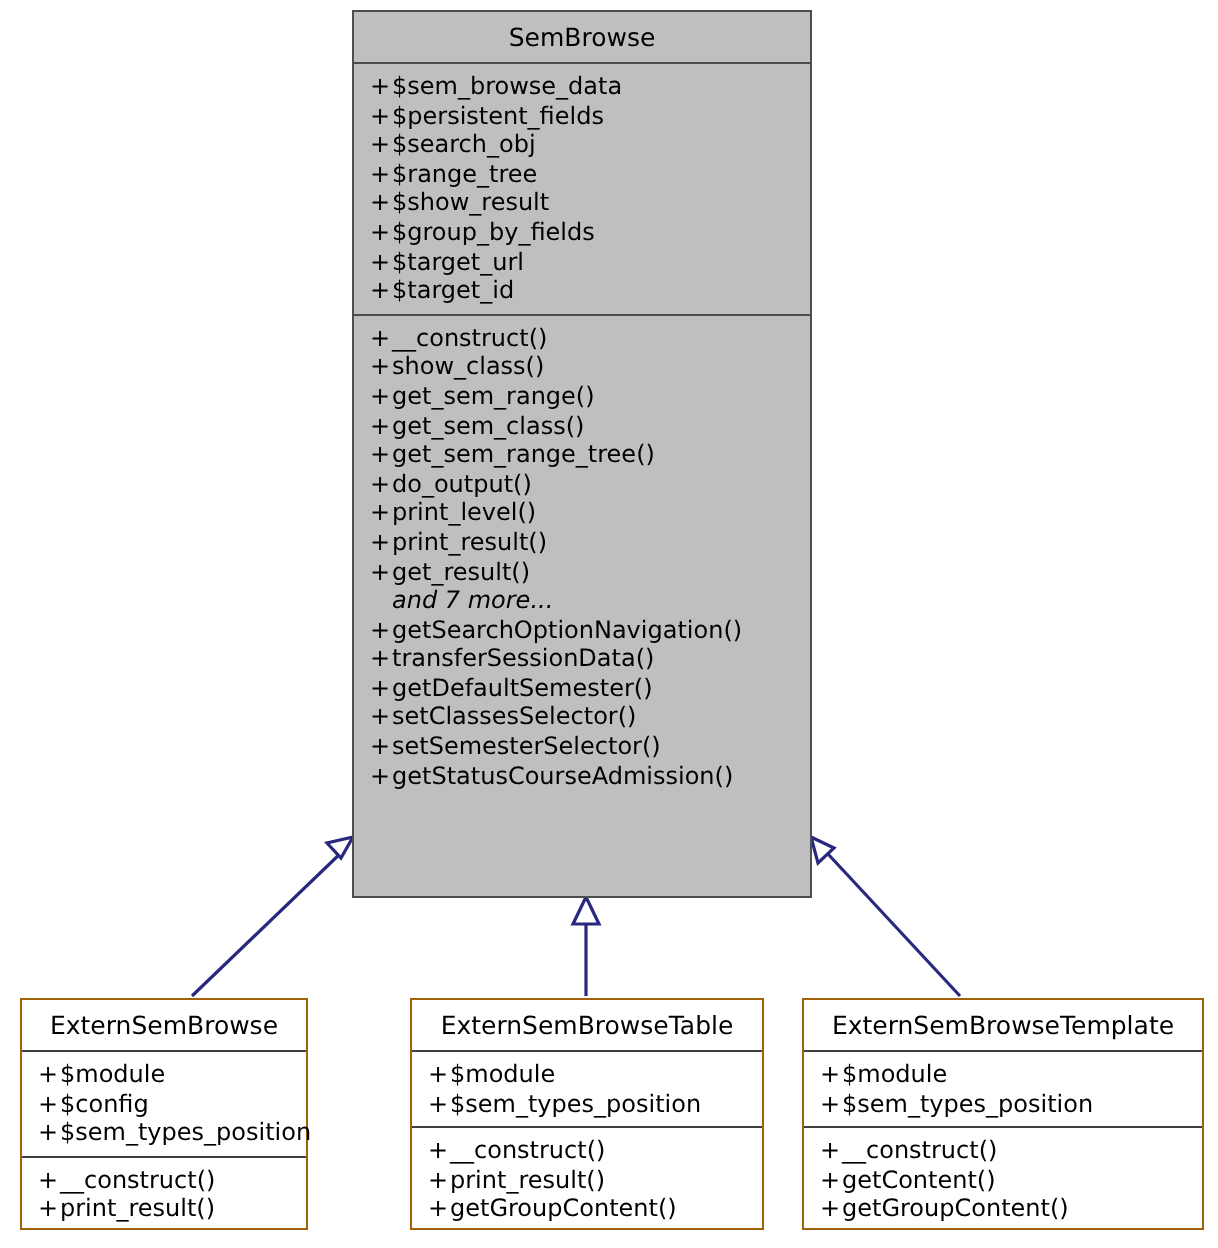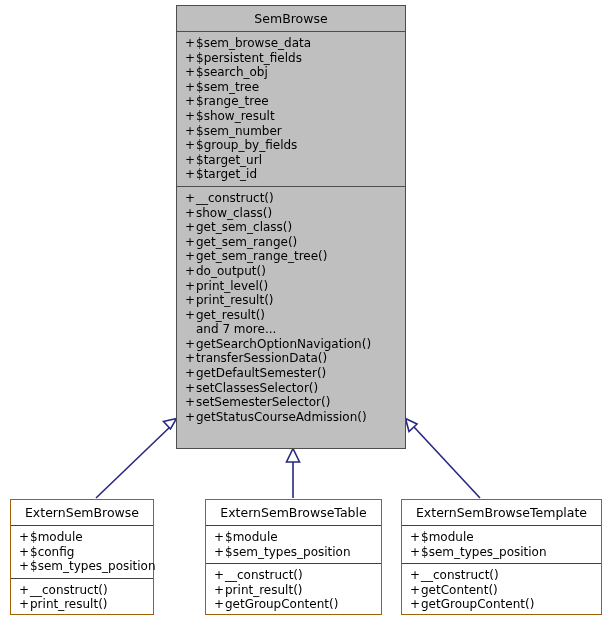--- a/index.html
+++ b/index.html
@@ -80,20 +80,21 @@
     color: #000000;
     white-space: nowrap;
     letter-spacing: 0px;
   }
   .uml-member .vis {
     display: inline-block;
     width: 11px;
   }
   .uml-member.is-note {
     padding-left: 0px;
+    font-style: italic;
   }
 
   
   #box-sembrowse {
     left: 176px;
     top: 5px;
     width: 230px;
     height: 444px;
   }
   #box-externsembrowse {
@@ -138,34 +139,32 @@
     </g>
   </svg>
 
   <div class="uml-box is-root" id="box-sembrowse">
     <div class="uml-title">SemBrowse</div>
     <div class="uml-sep"></div>
     <div class="uml-compartment attributes-compartment">
       <div class="uml-member"><span class="vis">+</span><span>$sem_browse_data</span></div>
       <div class="uml-member"><span class="vis">+</span><span>$persistent_fields</span></div>
       <div class="uml-member"><span class="vis">+</span><span>$search_obj</span></div>
-      <div class="uml-member"><span class="vis">+</span><span>$sem_tree</span></div>
       <div class="uml-member"><span class="vis">+</span><span>$range_tree</span></div>
       <div class="uml-member"><span class="vis">+</span><span>$show_result</span></div>
-      <div class="uml-member"><span class="vis">+</span><span>$sem_number</span></div>
       <div class="uml-member"><span class="vis">+</span><span>$group_by_fields</span></div>
       <div class="uml-member"><span class="vis">+</span><span>$target_url</span></div>
       <div class="uml-member"><span class="vis">+</span><span>$target_id</span></div>
     </div>
     <div class="uml-sep"></div>
     <div class="uml-compartment methods-compartment">
       <div class="uml-member"><span class="vis">+</span><span>__construct()</span></div>
       <div class="uml-member"><span class="vis">+</span><span>show_class()</span></div>
+      <div class="uml-member"><span class="vis">+</span><span>get_sem_range()</span></div>
       <div class="uml-member"><span class="vis">+</span><span>get_sem_class()</span></div>
-      <div class="uml-member"><span class="vis">+</span><span>get_sem_range()</span></div>
       <div class="uml-member"><span class="vis">+</span><span>get_sem_range_tree()</span></div>
       <div class="uml-member"><span class="vis">+</span><span>do_output()</span></div>
       <div class="uml-member"><span class="vis">+</span><span>print_level()</span></div>
       <div class="uml-member"><span class="vis">+</span><span>print_result()</span></div>
       <div class="uml-member"><span class="vis">+</span><span>get_result()</span></div>
       <div class="uml-member is-note"><span class="vis"></span><span>and 7 more...</span></div>
       <div class="uml-member"><span class="vis">+</span><span>getSearchOptionNavigation()</span></div>
       <div class="uml-member"><span class="vis">+</span><span>transferSessionData()</span></div>
       <div class="uml-member"><span class="vis">+</span><span>getDefaultSemester()</span></div>
       <div class="uml-member"><span class="vis">+</span><span>setClassesSelector()</span></div>

